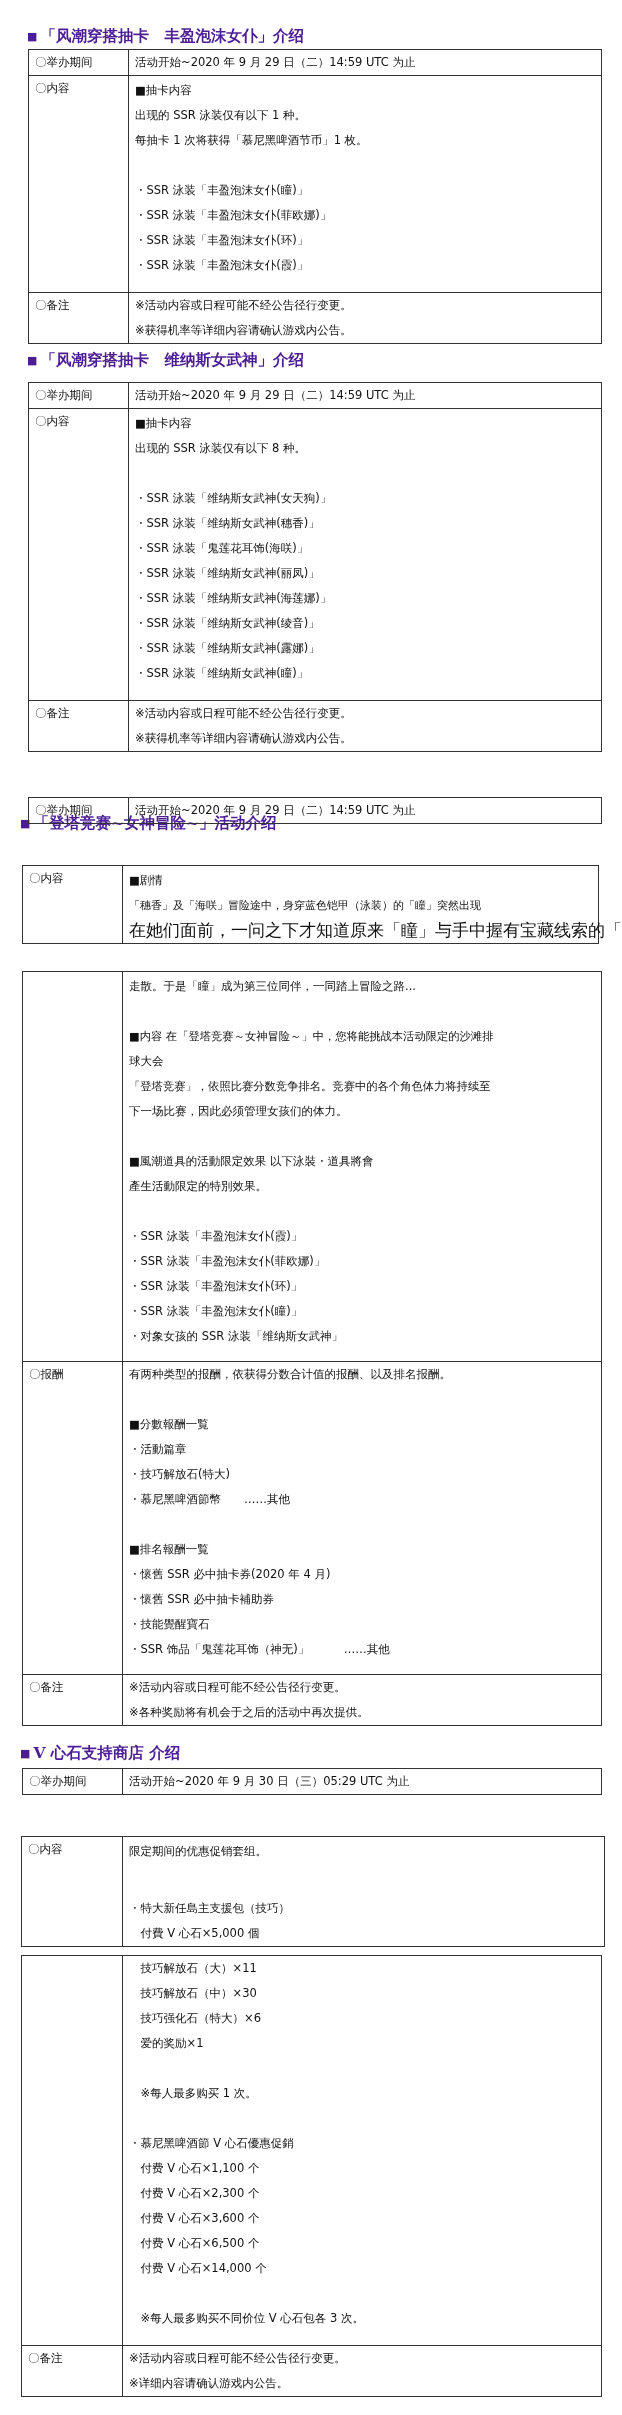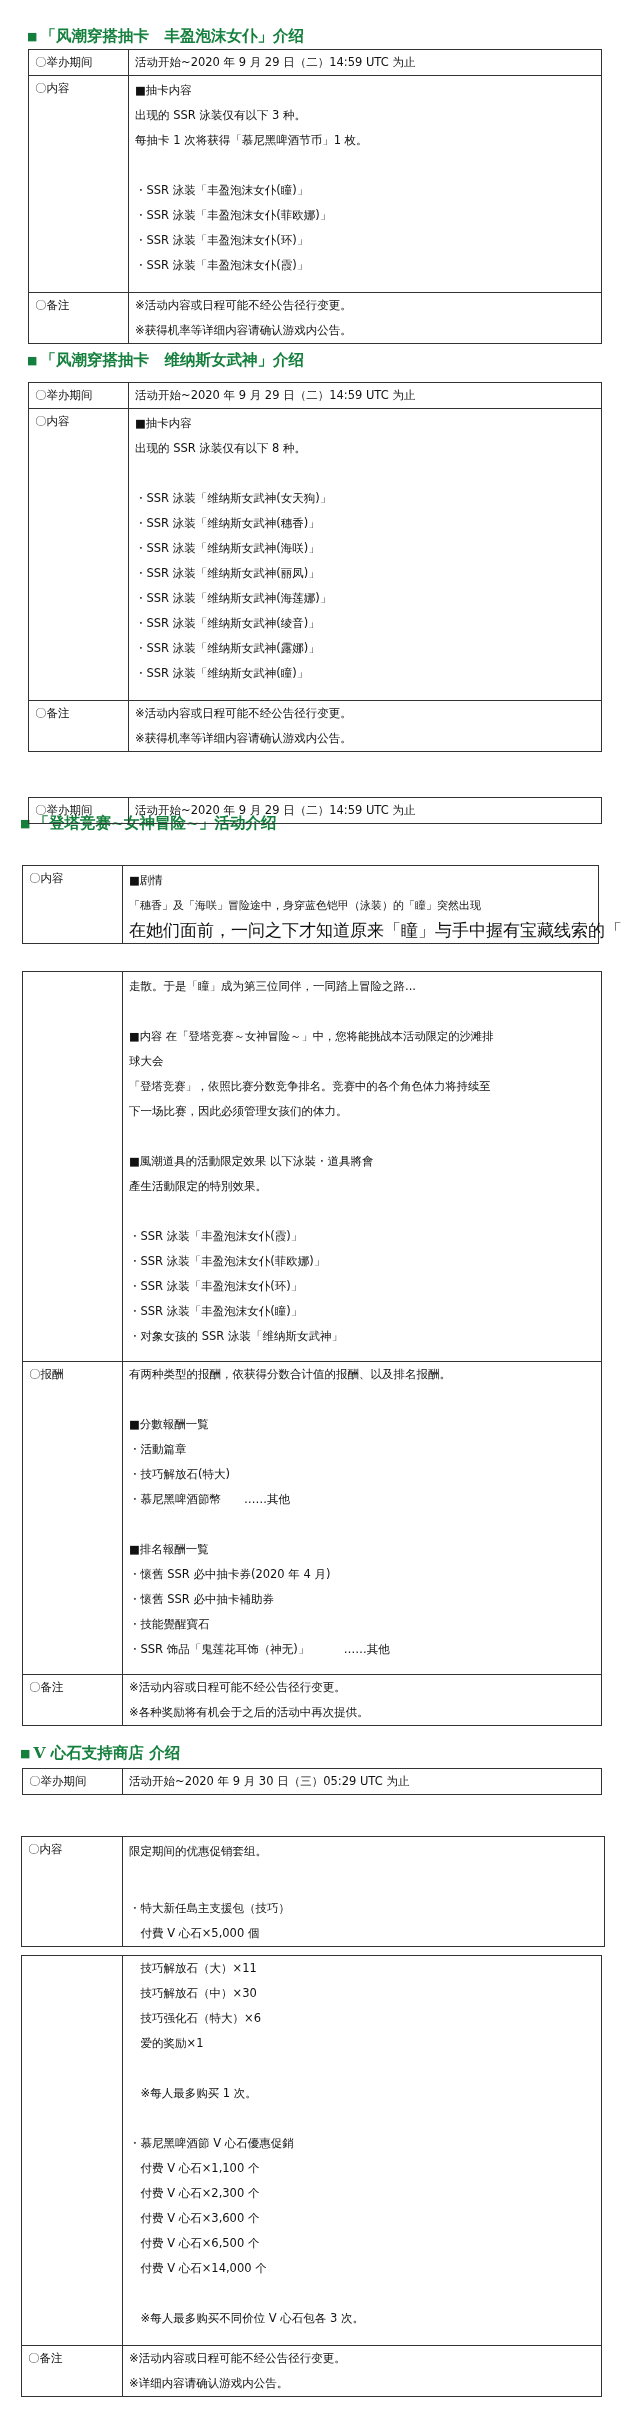--- a/index.html
+++ b/index.html
@@ -1,18 +1,18 @@
 <!DOCTYPE html>
 <html><head>
 <meta charset="utf-8">
 <style>
   html, body { margin:0; padding:0; background:#ffffff; }
   body { width:622px; height:2415px; position:relative; overflow:hidden;
          font-family:"DejaVu Sans","Liberation Sans",sans-serif; color:#111; }
-  .h { position:absolute; font-weight:bold; font-size:15.5px; color:#15803d;
+  .h { position:absolute; font-weight:bold; font-size:15.5px; color:#4c1d95;
        font-family:"DejaVu Serif","Liberation Serif",serif; white-space:nowrap; }
   .h .sq { font-size:11px; margin-right:3px; vertical-align:1px; }
   table.t { position:absolute; border-collapse:collapse; table-layout:fixed; }
   table.t td { border:1.2px solid #333; vertical-align:top; font-size:11.5px;
                line-height:25px; padding:0 6px;margin-top:36px; }
   table.t td.lab { padding-left:6px; white-space:nowrap; }
   .ln { display:block; height:25px; white-space:nowrap; overflow:visible; }
 </style>
 </head>
 <body>
@@ -27,21 +27,21 @@
     </colgroup>
   <tbody>
       <tr style="height:26px">
     <td class="lab">〇举办期间</td>
     <td>活动开始~2020 年 9 月 29 日（二）14:59 UTC 为止</td>
   </tr>
   <tr>
     <td class="lab">〇内容</td>
     <td style="padding-top:2px;padding-bottom:14px;">
       <span class="ln">■抽卡内容</span>
-      <span class="ln">出现的 SSR 泳装仅有以下 3 种。</span>
+      <span class="ln">出现的 SSR 泳装仅有以下 1 种。</span>
       <span class="ln">每抽卡 1 次将获得「慕尼黑啤酒节币」1 枚。</span>
       <span class="ln"></span>
       <span class="ln">・SSR 泳装「丰盈泡沫女仆(瞳)」</span>
       <span class="ln">・SSR 泳装「丰盈泡沫女仆(菲欧娜)」</span>
       <span class="ln">・SSR 泳装「丰盈泡沫女仆(环)」</span>
       <span class="ln">・SSR 泳装「丰盈泡沫女仆(霞)」</span>
     </td>
   </tr>
   <tr>
     <td class="lab">〇备注</td>
@@ -67,21 +67,21 @@
     <td>活动开始~2020 年 9 月 29 日（二）14:59 UTC 为止</td>
   </tr>
   <tr>
     <td class="lab">〇内容</td>
     <td style="padding-top:2px;padding-bottom:14px;">
       <span class="ln">■抽卡内容</span>
       <span class="ln">出现的 SSR 泳装仅有以下 8 种。</span>
       <span class="ln"></span>
       <span class="ln">・SSR 泳装「维纳斯女武神(女天狗)」</span>
       <span class="ln">・SSR 泳装「维纳斯女武神(穗香)」</span>
-      <span class="ln">・SSR 泳装「维纳斯女武神(海咲)」</span>
+      <span class="ln">・SSR 泳装「鬼莲花耳饰(海咲)」</span>
       <span class="ln">・SSR 泳装「维纳斯女武神(丽凤)」</span>
       <span class="ln">・SSR 泳装「维纳斯女武神(海莲娜)」</span>
       <span class="ln">・SSR 泳装「维纳斯女武神(绫音)」</span>
       <span class="ln">・SSR 泳装「维纳斯女武神(露娜)」</span>
       <span class="ln">・SSR 泳装「维纳斯女武神(瞳)」</span>
     </td>
   </tr>
   <tr>
     <td class="lab">〇备注</td>
     <td>

